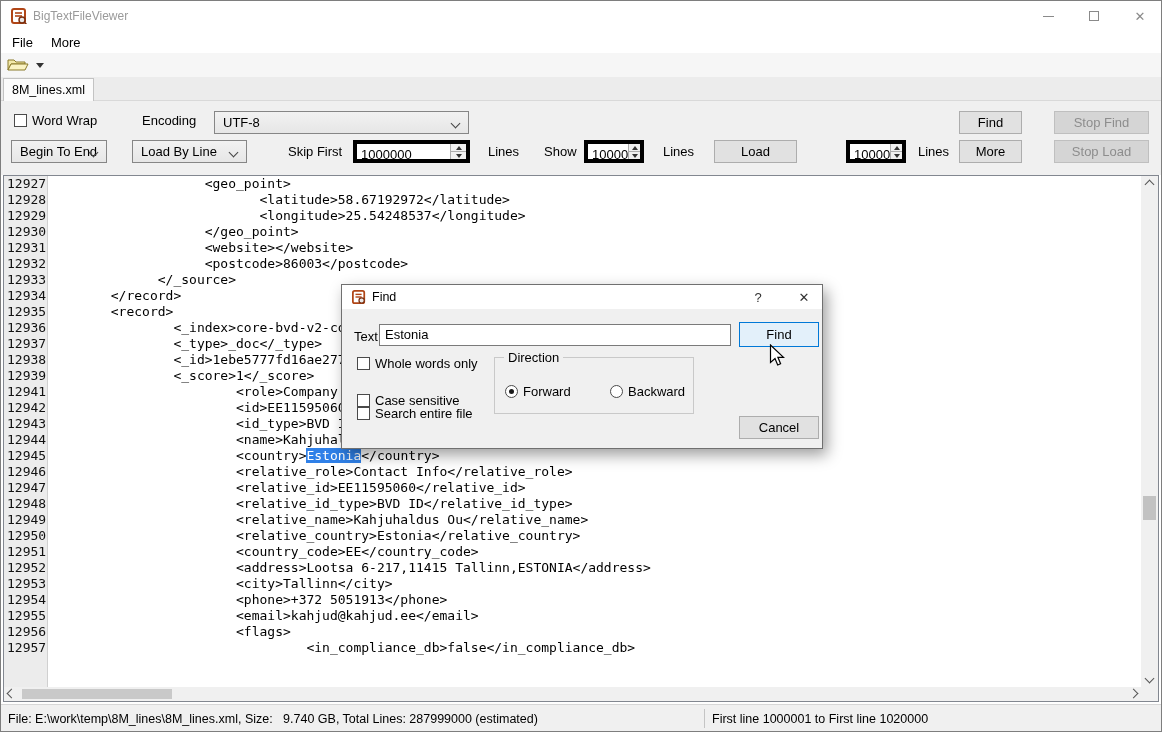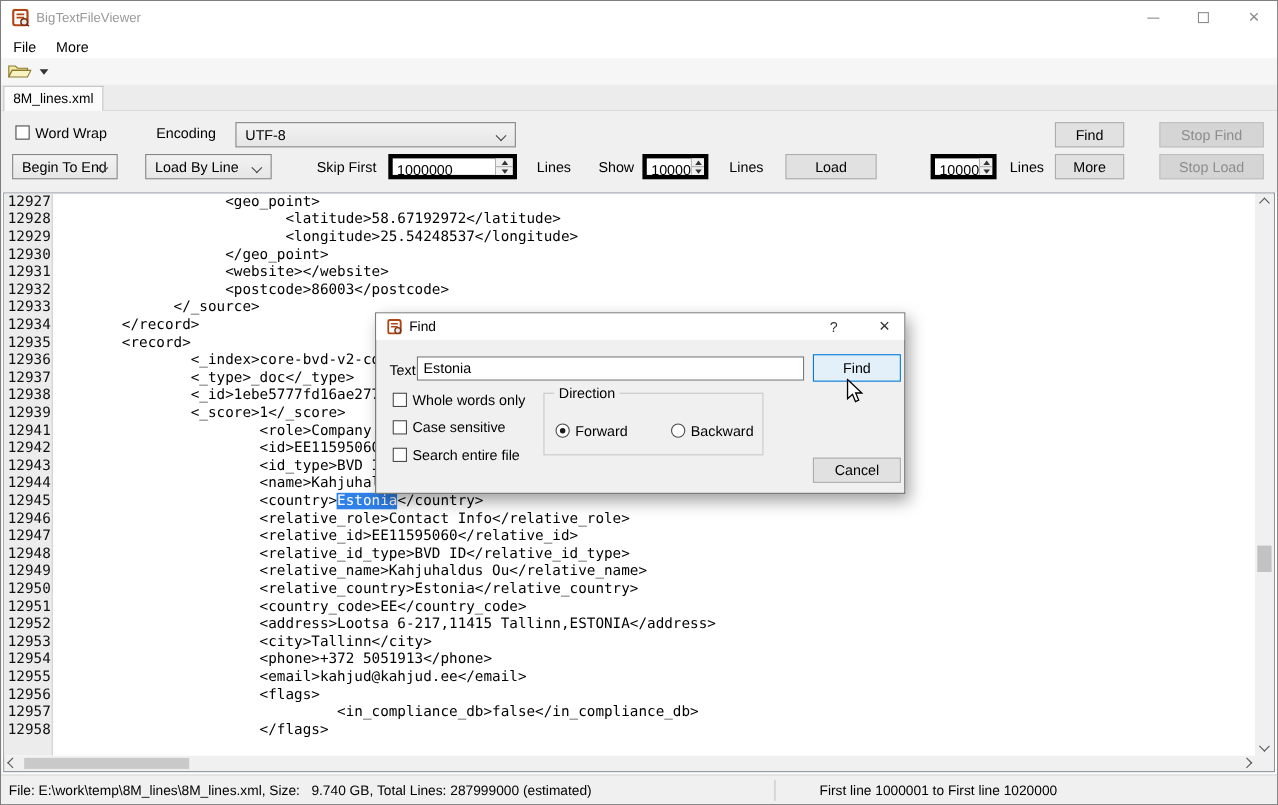--- a/index.html
+++ b/index.html
@@ -59,21 +59,21 @@
   .chev-up { transform:rotate(-135deg); } .chev-dn { transform:rotate(45deg); }
   .chev-lf { transform:rotate(135deg); } .chev-rt { transform:rotate(-45deg); }
   .sbtn { position:absolute; display:flex; align-items:center; justify-content:center; }
   .vthumb { position:absolute; left:2px; width:13px; background:#c2c2c2; }
   .hthumb { position:absolute; top:2px; height:10px; background:#c9c9c9; }
 
   
   .statusbar { left:0; top:703px; width:100%; height:28px; background:#f0f0f0; border-top:1px solid #d7d7d7; font-size:12.5px; }
   .statusbar .sep { position:absolute; left:703px; top:4px; height:19px; border-left:1px solid #c4c4c4; }
   .st-left { position:absolute; left:7px; top:7px; white-space:pre; }
-  .st-right { position:absolute; left:711px; top:7px; white-space:pre;margin-left:33px; }
+  .st-right { position:absolute; left:711px; top:7px; white-space:pre; }
 
   
   .dialog { left:340px; top:283px; width:482px; height:165px; background:#f0f0f0; border:1px solid #707070; box-shadow:4px 6px 14px rgba(0,0,0,.38); z-index:10; }
   .dlg-title { position:absolute; left:0; top:0; width:100%; height:24px; background:#fff; display:flex; align-items:center; }
   .dlg-title .t { margin-left:30px; font-size:12.5px; }
   .dlg-btn { position:absolute; top:0; width:40px; height:24px; display:flex; align-items:center; justify-content:center; color:#333; font-size:13px; }
   .textbox { background:#fff; border:1px solid #7a7a7a; padding:2px 0 0 5px; font-size:13px; }
   .defaultbtn { background:#e3f0fa; border:1px solid var(--accent,#0078d7); display:flex; align-items:center; justify-content:center; }
   .groupbox { position:absolute; border:1px solid #c9c9c9; }
   .groupbox .gt { position:absolute; left:9px; top:-8px; background:#f0f0f0; padding:0 4px; font-size:13px; }
@@ -212,21 +212,20 @@
         <div class="editor-line"><span class="ln">12948</span><span class="ct">                       &lt;relative_id_type&gt;BVD ID&lt;/relative_id_type&gt;</span></div>
         <div class="editor-line"><span class="ln">12949</span><span class="ct">                       &lt;relative_name&gt;Kahjuhaldus Ou&lt;/relative_name&gt;</span></div>
         <div class="editor-line"><span class="ln">12950</span><span class="ct">                       &lt;relative_country&gt;Estonia&lt;/relative_country&gt;</span></div>
         <div class="editor-line"><span class="ln">12951</span><span class="ct">                       &lt;country_code&gt;EE&lt;/country_code&gt;</span></div>
         <div class="editor-line"><span class="ln">12952</span><span class="ct">                       &lt;address&gt;Lootsa 6-217,11415 Tallinn,ESTONIA&lt;/address&gt;</span></div>
         <div class="editor-line"><span class="ln">12953</span><span class="ct">                       &lt;city&gt;Tallinn&lt;/city&gt;</span></div>
         <div class="editor-line"><span class="ln">12954</span><span class="ct">                       &lt;phone&gt;+372 5051913&lt;/phone&gt;</span></div>
         <div class="editor-line"><span class="ln">12955</span><span class="ct">                       &lt;email&gt;kahjud@kahjud.ee&lt;/email&gt;</span></div>
         <div class="editor-line"><span class="ln">12956</span><span class="ct">                       &lt;flags&gt;</span></div>
         <div class="editor-line"><span class="ln">12957</span><span class="ct">                                &lt;in_compliance_db&gt;false&lt;/in_compliance_db&gt;</span></div>
-        <div class="editor-line"><span class="ln">12958</span><span class="ct">                       &lt;/flags&gt;</span></div>
       </div>
   </div>
   <div class="vscroll">
     <span class="sbtn" style="left:5px;top:5px">
         <i class="chev chev-up"></i>
       </span>
     <div class="vthumb" style="top:320px;height:24px"></div>
     <span class="sbtn" style="left:5px;bottom:5px">
         <i class="chev chev-dn"></i>
       </span>
@@ -265,21 +264,21 @@
   </div>
 
   <span class="abs lbl" style="left:12px;top:44px">Text</span>
   <div class="abs textbox" style="left:37px;top:39px;width:352px;height:22px">Estonia</div>
   <div class="abs defaultbtn" style="left:397px;top:37px;width:80px;height:25px">Find</div>
 
   <div class="drow" style="left:15px;top:71px">
     <span class="cbx"></span>
     <span class="lbl">Whole words only</span>
   </div>
-  <div class="drow" style="left:15px;top:96px">
+  <div class="drow" style="left:15px;top:108px">
     <span class="cbx"></span>
     <span class="lbl">Case sensitive</span>
   </div>
   <div class="drow" style="left:15px;top:121px">
     <span class="cbx"></span>
     <span class="lbl">Search entire file</span>
   </div>
 
   <div class="groupbox" style="left:152px;top:72px;width:200px;height:57px">
     <span class="gt">Direction</span>

